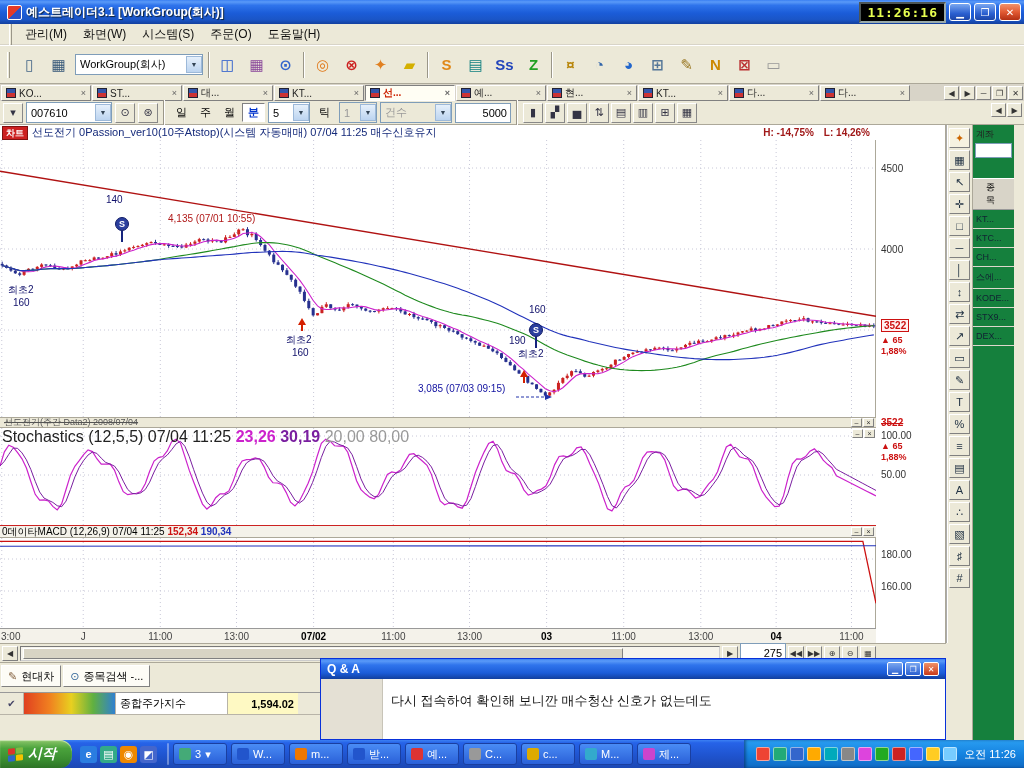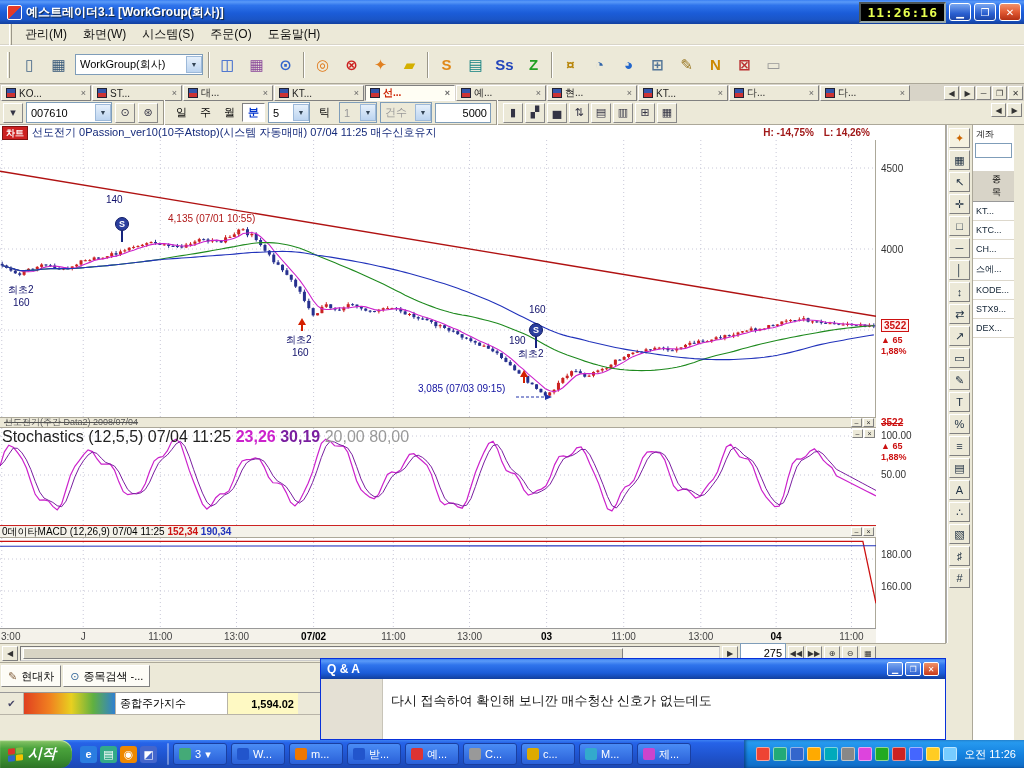--- a/index.html
+++ b/index.html
@@ -91,25 +91,25 @@
 .axl.struck { color:#cc1111; font-weight:bold; text-decoration:line-through; }
 
 
 #tool-col { position:absolute; left:946px; top:125px; width:26px; height:518px; background:#ece9d8;
   border-left:2px groove #fff; display:flex; flex-direction:column; gap:2px; padding:3px 1px; }
 .tool-ic { width:21px; height:20px; border:1px solid; border-color:#fff #808080 #808080 #fff; background:#ece9d8;
   font-size:11px; display:flex; align-items:center; justify-content:center; color:#234; }
 .tool-ic:first-child { color:#c60; background:#f6f2e0; }
 
 
-#right-panel { position:absolute; left:972px; top:125px; width:42px; height:615px; background:#ffffff;
+#right-panel { position:absolute; left:972px; top:125px; width:42px; height:615px; background:#15803d;
   border-left:1px solid #aca899; overflow:hidden; font-size:9px; }
 #rp-header { padding:3px 2px 1px 3px; color:#222; }
 #rp-combo { margin:1px 2px; height:15px; background:#fff; border:1px solid #7f9db9; }
-#rp-list-title { margin-top:12px; padding:2px 19px; background:#d8d4c8; border-top:1px solid #fff; border-bottom:1px solid #999; }
+#rp-list-title { margin-top:20px; padding:2px 13px; background:#d8d4c8; border-top:1px solid #fff; border-bottom:1px solid #999; }
 .rp-item { padding:4px 3px; border-bottom:1px solid #ddd8cc; color:#123; white-space:nowrap; overflow:hidden; }
 #ct-nav { position:absolute; right:2px; top:2px; display:flex; gap:1px; }
 
 
 #scrollrow { position:absolute; left:0; top:643px; width:946px; height:19px; background:#ece9d8; border-top:1px solid #aca899;
   display:flex; align-items:center; gap:2px; padding:1px 2px; }
 .sbtn { width:16px; height:15px; border:1px solid; border-color:#fff #808080 #808080 #fff; background:#ece9d8;
   font-size:8px; display:flex; align-items:center; justify-content:center; color:#333; }
 #strack { flex:0 0 700px; height:15px; background:#f6f4ec; border:1px inset #ccc; position:relative; }
 #sthumb { position:absolute; left:2px; top:1px; width:600px; height:11px; background:#d8d4c4;
@@ -304,21 +304,21 @@
       </span>
     <div class="combo" style="width:42px">
       <span>5</span>
       <span class="arrow">▼</span>
     </div>
     <span class="period">틱</span>
     <div class="combo disabled" style="width:38px">
       <span>1</span>
       <span class="arrow">▼</span>
     </div>
-    <div class="combo disabled" style="width:52px">
+    <div class="combo disabled" style="width:72px">
       <span>건수</span>
       <span class="arrow">▼</span>
     </div>
     <input class="numinput" style="width: 56px;" value="5000">
     <span class="tsep"></span>
     <span id="ct-icons" style="display:flex;gap:2px">
         <div class="icon20">▮</div>
         <div class="icon20">▞</div>
         <div class="icon20">▅</div>
         <div class="icon20">⇅</div>

